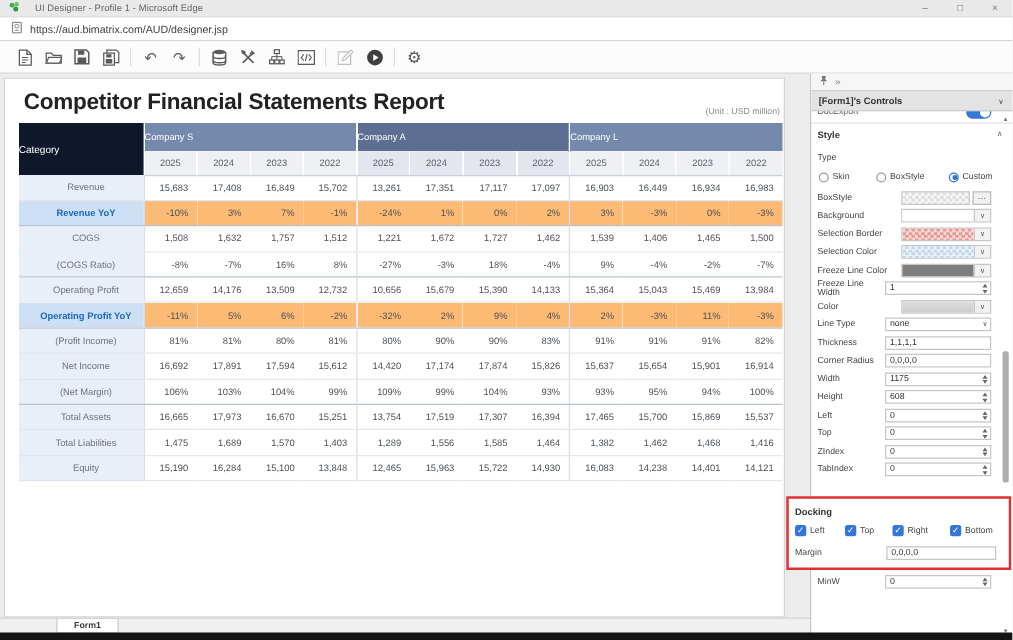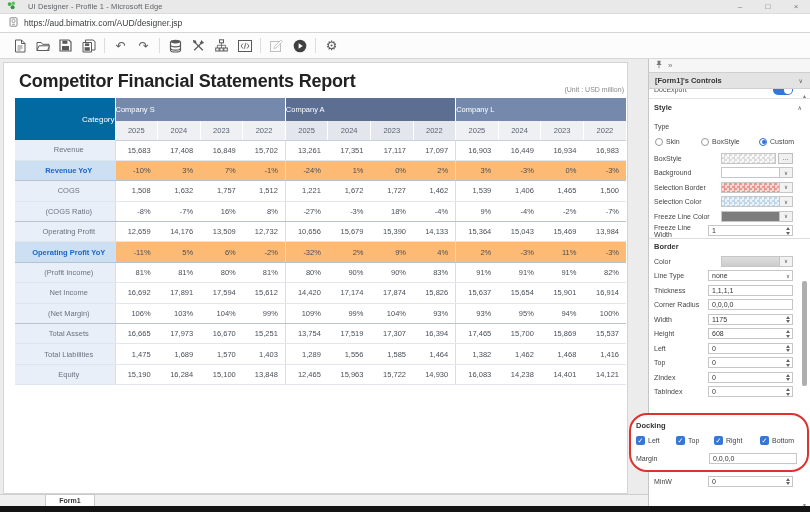--- a/index.html
+++ b/index.html
@@ -17,21 +17,21 @@
   .tbicon{width:15px;height:15px;margin:0 4px;display:flex;align-items:center;justify-content:center;color:#5a5a5a;font-size:12px}
   .tbicon.disabled{color:#c0c0c0}
   .tbsep{width:1px;height:15px;background:#ddd;margin:0 4px}
 
   
   .canvas{position:absolute;left:3px;top:62px;width:625px;height:432px;background:#fff;border:1px solid #d4d4d4}
   .report-title{position:absolute;left:15px;top:8px;font-size:18px;font-weight:bold;color:#222;letter-spacing:-.2px}
   .unit-note{position:absolute;right:3px;top:23px;font-size:7px;color:#8a8a8a}
   table.fin{position:absolute;left:11px;top:35px;width:611px;border-collapse:collapse;table-layout:fixed;font-size:7.5px}
   .fin th,.fin td{overflow:hidden;white-space:nowrap}
-  .fin th.cat{background:#0369a1;color:#fff;font-weight:normal;font-size:8px;text-align:right}
+  .fin th.cat{background:#0f172a;color:#fff;font-weight:normal;font-size:8px;text-align:left}
   .fin th.grp{background:#7489ac;color:#fff;font-weight:normal;height:23px;border-left:1px solid #fff;text-align:left}
   .fin th.grp.alt{background:#5c6e92}
   .fin th.yr{background:#eef0f4;color:#5a6270;font-weight:normal;height:19px;border-left:1px solid #fff;border-bottom:1px solid #c9d0da;text-align:center}
   .fin th.yr.alt{background:#e3e6ed}
   .fin tbody th{background:#e9eff8;color:#6a7380;font-weight:normal;text-align:center;padding-left:8px;border-bottom:1px solid #dfe5ec;height:20.4px}
   .fin tbody td{background:#fff;color:#494f58;text-align:right;padding-right:7px;border-bottom:1px solid #e3e7ed;height:20.4px}
   .fin tr.yoy th{background:#cde0f3;color:#1a66c4;font-weight:bold}
   .fin tr.yoy td{background:#fdba74}
   .fin td.gstart{border-left:1px solid #d9dee6}
   .fin tr.sep th,.fin tr.sep td{border-bottom:1px solid #b9c3d0}
@@ -514,23 +514,20 @@
           <span class="lbl">Freeze Line Width</span>
           <span class="inputbox w85">
             <span>1</span>
             <span class="spinner">
               <span class="tri-up"></span>
               <span class="tri-dn"></span>
             </span>
           </span>
         </div>
       </div>
-      <div class="sect-h">
-        <span>Border</span>
-      </div>
       <div class="prow">
         <span class="lbl">Color</span>
         <span class="dropswatch">
           <span class="swatch sw-lightgray"></span>
           <span class="droparrow">∨</span>
         </span>
       </div>
       <div class="prow">
         <span class="lbl">Line Type</span>
         <span class="inputbox w85">
@@ -603,21 +600,21 @@
       <div class="prow">
         <span class="lbl">TabIndex</span>
         <span class="inputbox w85">
           <span>0</span>
           <span class="spinner">
             <span class="tri-up"></span>
             <span class="tri-dn"></span>
           </span>
         </span>
       </div>
-      <div class="dockbox" style="border-color: rgb(224, 49, 46); border-radius: 18px;">
+      <div class="dockbox" style="border-color: rgb(224, 49, 46);">
         <div class="dock-title">Docking</div>
         <div class="cbrow">
           <span class="cb-item" style="width: 40px;">
             <span class="cb">✓</span>
             <span>Left</span>
           </span>
           <span class="cb-item" style="width: 38px;">
             <span class="cb">✓</span>
             <span>Top</span>
           </span>

